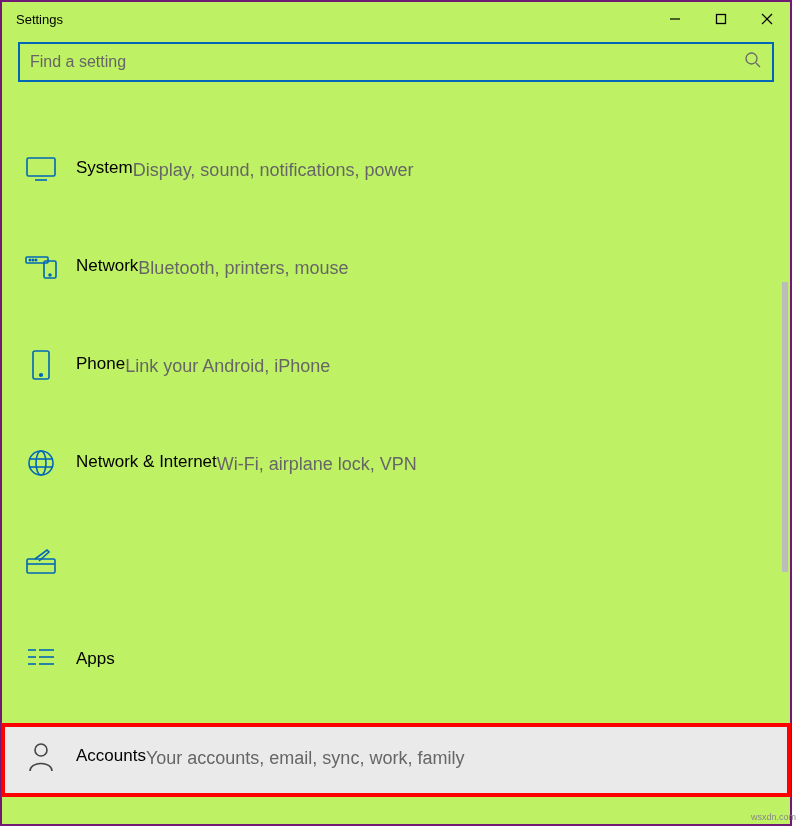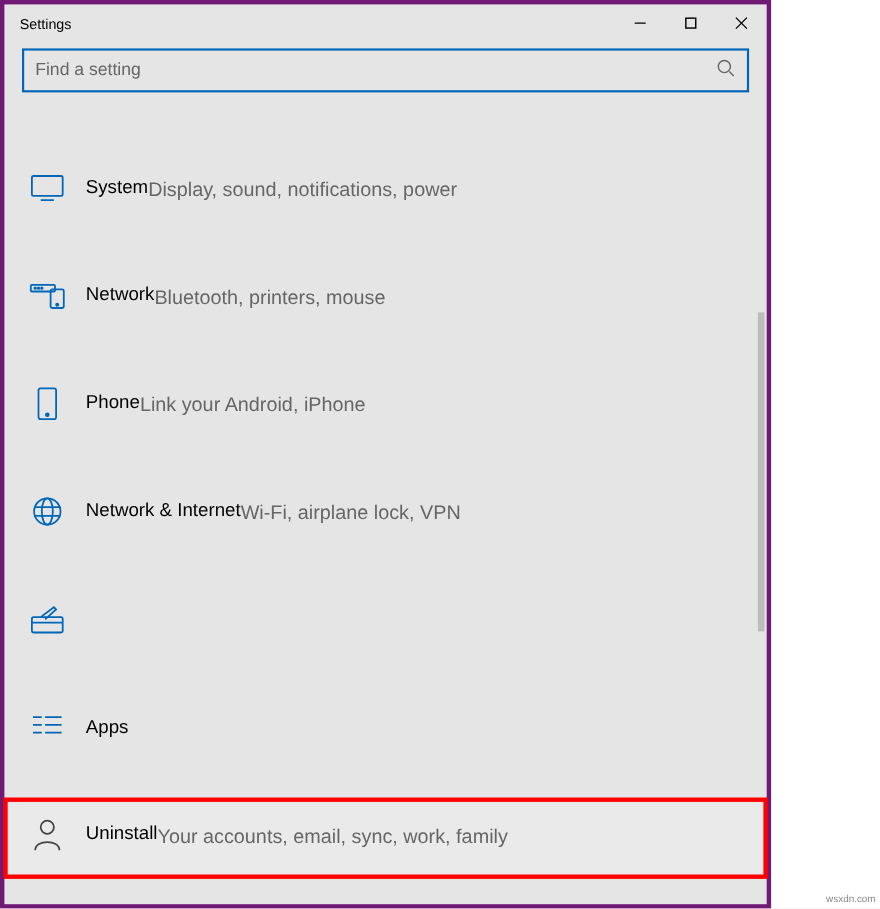--- a/index.html
+++ b/index.html
@@ -1,17 +1,17 @@
 <!DOCTYPE html>
 <html><head>
 <meta charset="utf-8">
 <style>
 * { margin: 0; padding: 0; box-sizing: border-box; font-family: "Segoe UI", Arial, sans-serif; }
 body { width: 800px; height: 826px; background: #fff; overflow: hidden; position: relative; }
-.window { width: 701px; height: 826px; border: 4px solid #701a75; background: #e5e5e5; position: relative; }
+.window { width: 792px; height: 826px; border: 2px solid #701a75; background: #bef264; position: relative; }
 .titlebar { display: flex; align-items: center; height: 34px; }
 .titlebar-title { padding-left: 14px; font-size: 13px; color: #000; flex: 1; }
 .win-controls { display: flex; }
 .win-btn { width: 46px; height: 32px; display: flex; align-items: center; justify-content: center; color: #000; }
 .win-btn svg { stroke: #000; fill: none; }
 .search-wrap { padding: 6px 16px 16px 16px; margin-bottom: 38px; }
 .search { border: 2px solid #0067b8; height: 40px; display: flex; align-items: center; padding: 0 10px; }
 .search input { border: none; outline: none; font-size: 16px; flex: 1; color: #555; background: transparent; }
 .search input::placeholder { color: #666; }
 .list { }
@@ -152,21 +152,21 @@
     </div>
 
     <div class="cat highlight">
       <span class="cat-icon">
         <svg width="28" height="32" viewBox="0 0 28 32">
             <circle cx="14" cy="9" r="6"></circle>
             <path d="M3 30 C3 20 25 20 25 30"></path>
           </svg>
       </span>
       <span class="cat-text">
-        <span class="cat-title">Uninstall</span>
+        <span class="cat-title">Accounts</span>
         <span class="cat-desc">Your accounts, email, sync, work, family</span>
       </span>
     </div>
 
     <div class="cat" style="margin-bottom:0">
       
       
     </div>
 
   </div>

